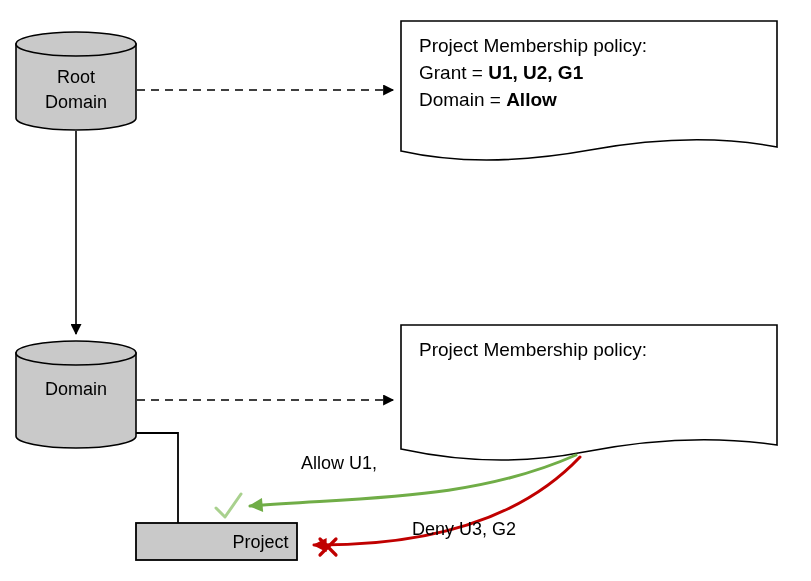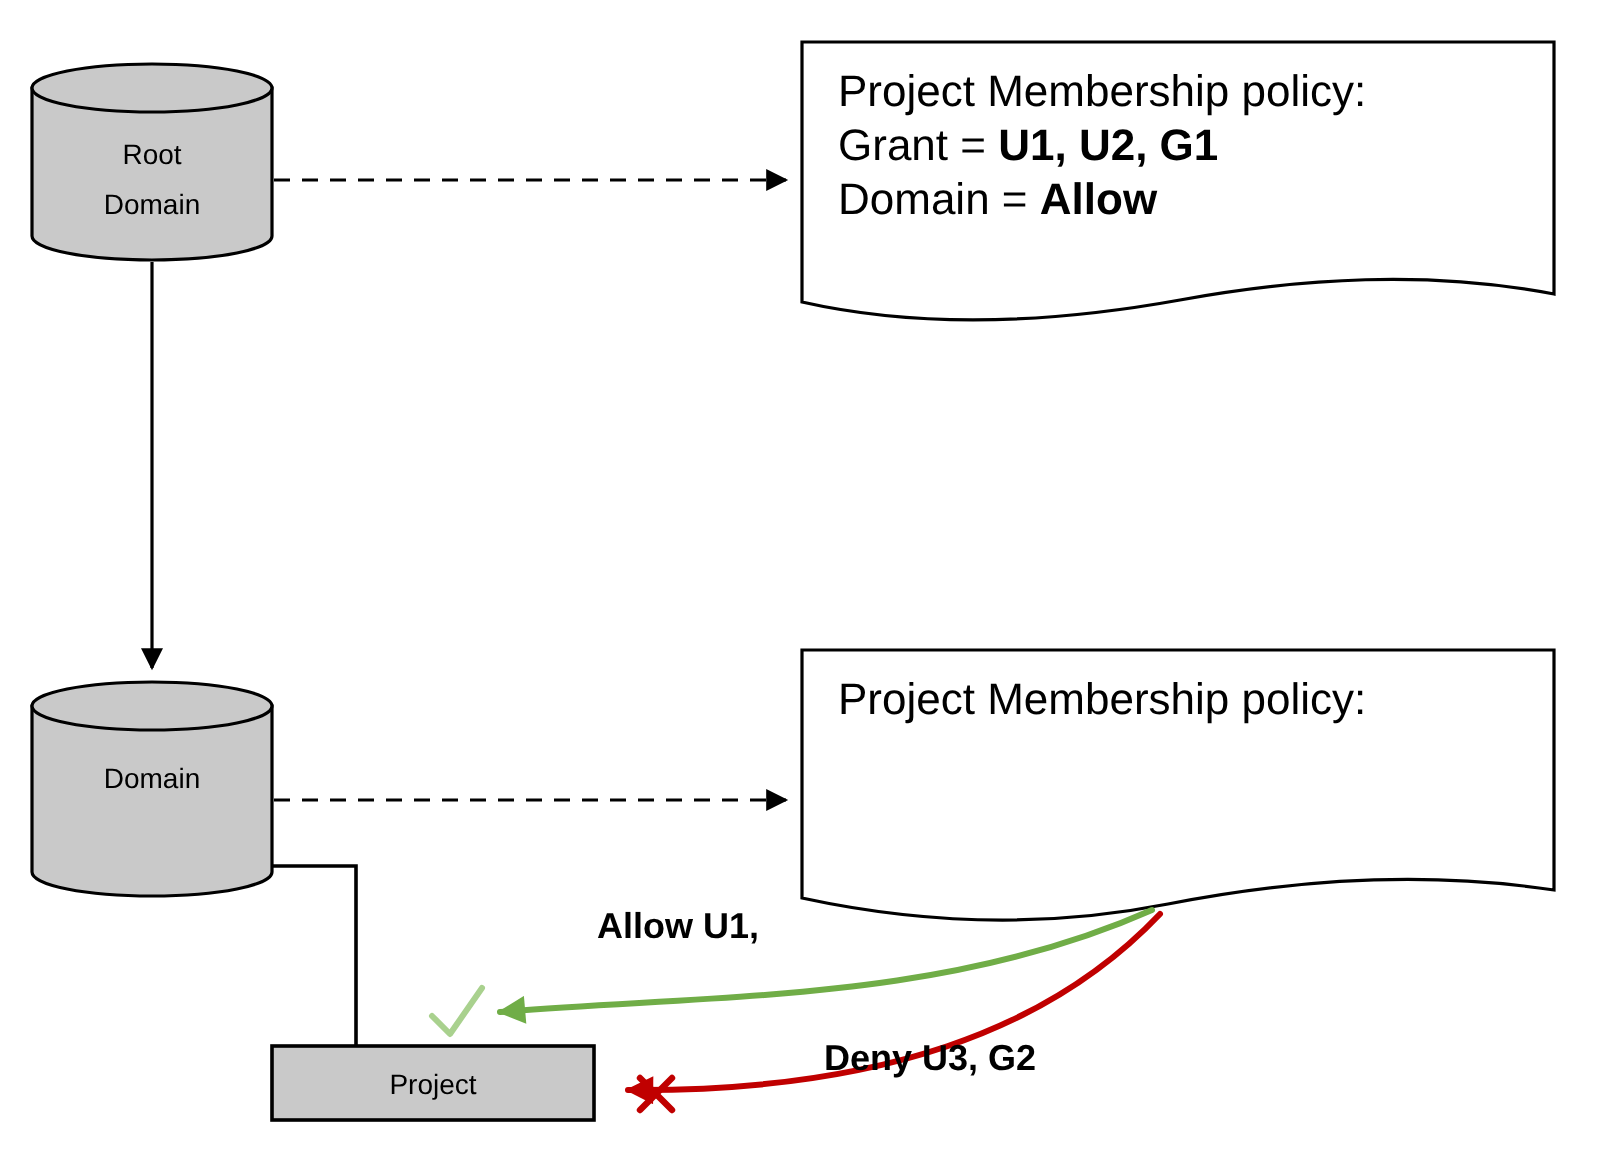--- a/index.html
+++ b/index.html
@@ -8,32 +8,32 @@
     width:811px;height:581px;
     font-family:"Liberation Sans", sans-serif;
     color:#000;
     overflow:hidden;
     background:#fff;
   }
   .canvas svg{position:absolute;left:0;top:0;}
   .lbl{position:absolute;}
   .node-label{
     text-align:center;
-    font-size:14px;line-height:25px;
+    font-size:18px;line-height:25px;
   }
   .node-label span{display:block;}
   .note-text{
-    font-size:22px;line-height:27px;
+    font-size:19px;line-height:27px;
     white-space:nowrap;
   }
   .bold{font-weight:bold;margin-top:36px;}
   .flow-label{
     font-size:18px;line-height:24px;text-align:center;
   }
-  .flow-label span{display:block;font-weight:bold;}
+  .flow-label span{display:block;}
   .center{text-align:center;}
 </style>
 </head>
 <body>
 
 <div class="canvas">
 
   <svg width="811" height="581" viewBox="0 0 811 581">
     <defs>
       <marker id="arrowBlack" viewBox="0 0 10 10" refX="9" refY="5" markerWidth="12" markerHeight="11" orient="auto" markerUnits="userSpaceOnUse">
@@ -85,21 +85,21 @@
 
   <div class="lbl node-label" style="left:16px;top:65px;width:120px;">
     <span>Root</span>
     <span>Domain</span>
   </div>
 
   <div class="lbl node-label" style="left:16px;top:377px;width:120px;">
     <span>Domain</span>
   </div>
 
-  <div class="lbl node-label" style="left:136px;top:530px;width:161px;">
+  <div class="lbl node-label" style="left:136px;top:530px;width:161px;padding-left:44px;">
     <span>Project</span>
   </div>
 
   <div class="lbl note-text" style="left:419px;top:32px;width:350px;">
     <div>Project Membership policy:</div>
     <div><span>Grant = </span><span class="bold">U1, U2, G1</span></div>
     <div><span>Domain = </span><span class="bold">Allow</span></div>
   </div>
 
   <div class="lbl note-text" style="left:419px;top:336px;width:350px;">

